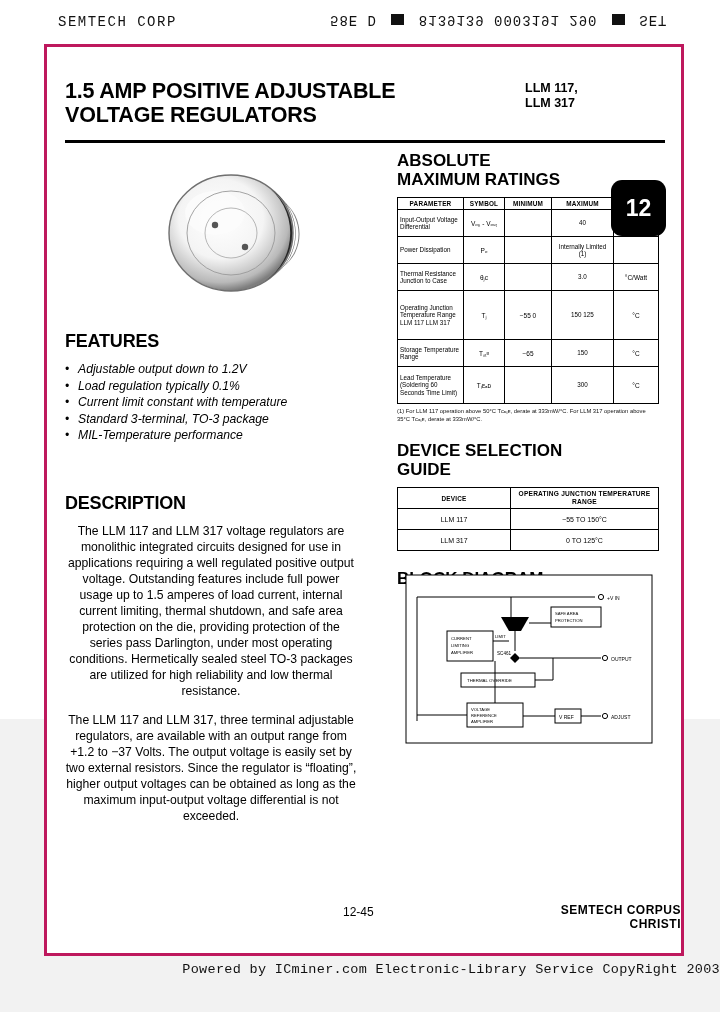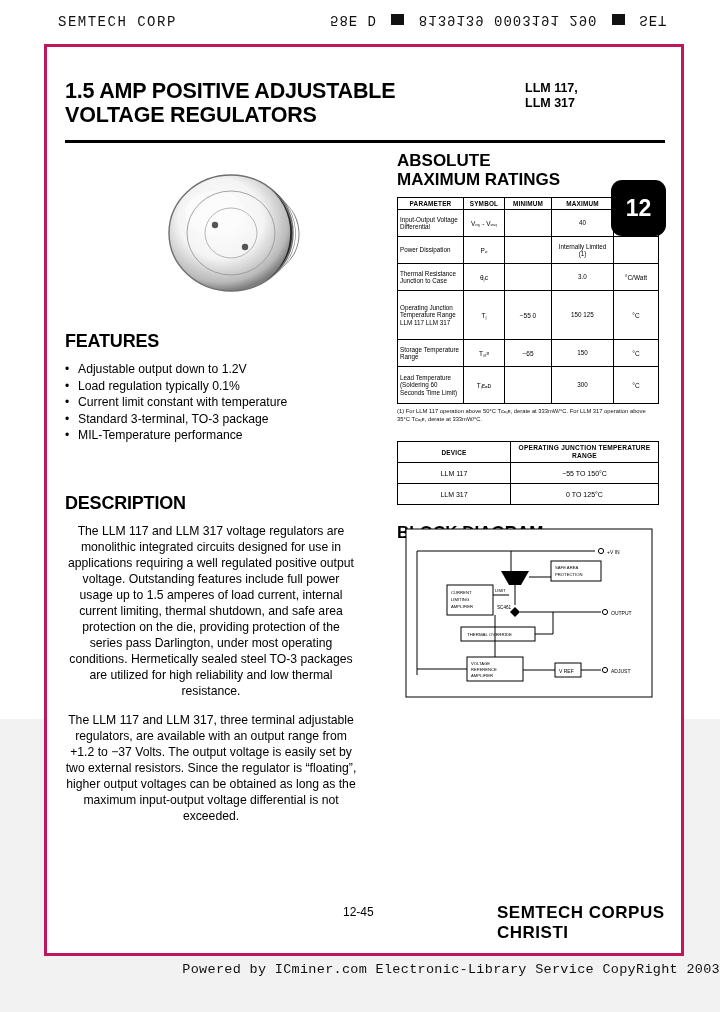--- a/index.html
+++ b/index.html
@@ -61,21 +61,21 @@
     background:#000;color:#fff;font-weight:bold;font-size:23px;
     display:flex;align-items:center;justify-content:center;border-radius:11px;
   }
 
   
   .leftcol{position:absolute;left:18px;top:104px;width:300px;}
   .sec-h{
     font-size:18px;font-weight:bold;color:#000;margin:0 0 9px 0;
     letter-spacing:-0.2px;
   }
-  .features{margin:0;padding:0;list-style:none;}
+  .features{margin:0;padding:0;list-style:none;font-style:italic;}
   .features li{
     font-size:12.2px;line-height:16.5px;color:#000;padding-left:13px;position:relative;
   }
   .features li:before{
     content:"\2022";position:absolute;left:0;top:0;font-size:12px;
   }
   .body-p{
     font-size:12.2px;line-height:16px;color:#000;margin:0 0 13px 0;
     text-align:center;
   }
@@ -120,22 +120,22 @@
   
   .bd{
     position:absolute;left:8px;top:0;width:256px;height:180px;
   }
 
   
   .pagenum{
     position:absolute;left:296px;top:858px;font-size:12px;color:#000;
   }
   .corp{
-    position:absolute;left:450px;top:856px;font-size:17px;font-weight:bold;
-    letter-spacing:0.5px;color:#000;
+    position:absolute;left:460px;top:856px;font-size:12px;font-weight:bold;
+    letter-spacing:0.5px;color:#000;text-align:right;
   }
 
   
   .watermark{
     position:absolute;left:0;top:962px;width:720px;
     text-align:right;
     font-family:"Liberation Mono", monospace;
     font-size:13.5px;color:#111;letter-spacing:0.3px;
   }
 </style>
@@ -269,20 +269,24 @@
               <td class="min"></td>
               <td class="max">300</td>
               <td class="unit">°C</td>
             </tr>
           </tbody>
         </table>
         <div class="note">(1) For LLM 117 operation above 50°C Tᴄₐₛᴇ, derate at 333mW/°C. For LLM 317 operation above 35°C Tᴄₐₛᴇ, derate at 333mW/°C.</div>
       </div>
 
       <div style="margin-top:18px;">
+        <div class="sec-h2">
+          <span>DEVICE SELECTION</span><br>
+          <span>GUIDE</span>
+        </div>
         <table class="tbl dsg">
           <thead>
             <tr>
               <th class="dev">DEVICE</th>
               <th class="hdr2">OPERATING JUNCTION TEMPERATURE RANGE</th>
             </tr>
           </thead>
           <tbody>
             <tr>
               <td class="c">LLM 117</td>

